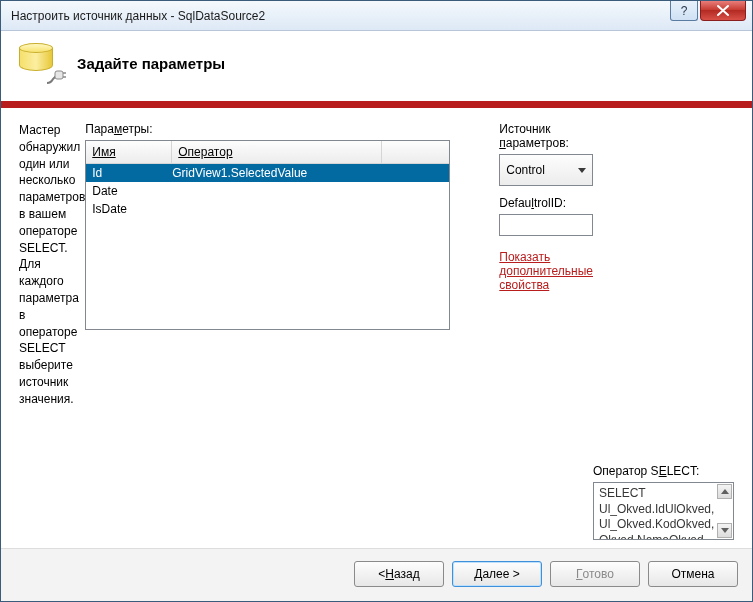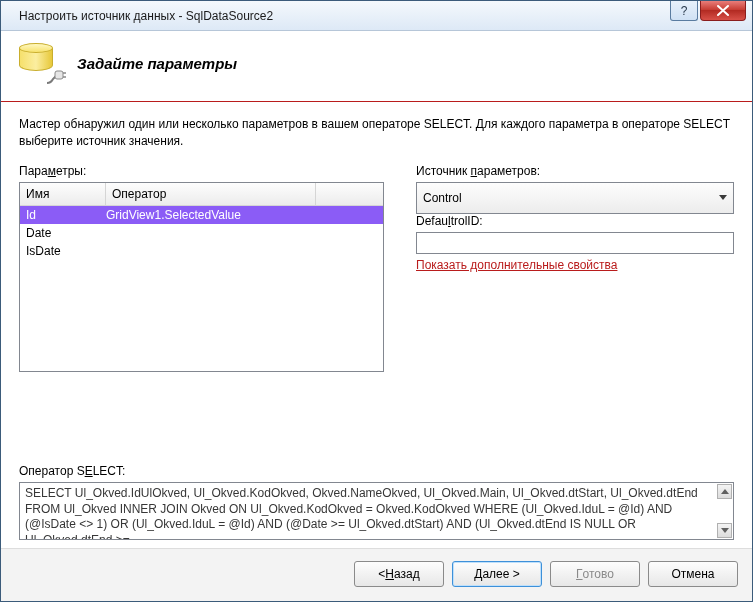--- a/index.html
+++ b/index.html
@@ -3,62 +3,62 @@
 <meta charset="utf-8">
 <style>
   * { box-sizing: border-box; }
   html, body { margin: 0; padding: 0; font-family: "Segoe UI", Tahoma, sans-serif; font-size: 12px; color: #000; background: #8aa5bd; }
   .window {
     width: 753px; height: 602px; background: #fff; border: 1px solid #3b5b7a; box-shadow: 0 0 0 1px rgba(255,255,255,0.4) inset;
     display: flex; flex-direction: column; position: relative;
   }
   .titlebar {
     height: 30px; background: linear-gradient(#f4f8fc, #dde9f6); border-bottom: 1px solid #b6c6d8;
-    display: flex; align-items: center; padding: 0 0 0 18px; position: relative;
+    display: flex; align-items: center; padding: 0 0 0 10px; position: relative;
   }
   .titlebar .title-text { color: #1a1a1a; font-size: 12px; }
   .title-controls { margin-left: auto; display: flex; align-items: flex-start; height: 100%; }
   .help-btn {
     width: 28px; height: 20px; margin-top: 0; border: 1px solid #5a7ca0; border-top: none;
     background: linear-gradient(#e8f1fb, #cfe1f4); display:flex; align-items:center; justify-content:center;
     font-size: 12px; color:#2a3b4d; border-radius: 0 0 3px 3px; margin-right: 2px;
   }
   .close-btn {
     width: 46px; height: 20px; margin-top: 0; border: 1px solid #8a1d1d; border-top: none;
     background: linear-gradient(#e97e7a, #c83e35 45%, #b02820 46%, #d85048);
     border-radius: 0 0 4px 4px; display:flex; align-items:center; justify-content:center; margin-right:6px;
   }
   .close-btn svg { display:block; }
   .content { flex: 1; display:flex; flex-direction: column; padding: 0; background:#fff; }
-  .header-block { display:flex; align-items:center; padding: 10px 24px 16px 16px; border-bottom: 1px solid #b91c1c; font-style: italic; }
+  .header-block { display:flex; align-items:center; padding: 10px 24px 16px 16px; border-bottom: 7px solid #b91c1c; }
   .header-icon { width:44px; height:44px; margin-right: 16px; position:relative; }
   .header-title { font-size: 15px; font-weight: bold; color:#000; }
-  .body { padding: 14px 18px 8px 18px; flex:1; display:flex; flex-direction: column; }
+  .body { padding: 14px 18px 8px 18px; flex:1; display:flex; }
   .instr { color:#000; line-height: 1.4; margin-bottom: 14px; }
-  .cols { display:flex; gap: 32px; align-items: flex-start; }
+  .cols { display:flex; gap: 49px; align-items: flex-start; }
   .left-col { width: 365px; }
   .right-col { flex:1; }
   .param-label { display:block; margin-bottom: 4px; }
   .underline { text-decoration: underline; }
   .param-table { border: 1px solid #828790; width:100%; height: 190px; background:#fff; }
   .pt-head { display:flex; background: linear-gradient(#fdfdfd,#ececec); border-bottom: 1px solid #d5d5d5; }
-  .pt-h { padding: 4px 6px; border-right: 1px solid #d5d5d5; font-size:12px; }
+  .pt-h { padding: 4px 6px; border-right: 1px solid #d5d5d5; font-size:12px;text-decoration:underline; }
   .pt-h.c1 { width: 86px; }
   .pt-h.c2 { width: 210px; }
   .pt-h.c3 { flex:1; border-right:none; }
   .pt-body { }
   .pt-row { display:flex; height:18px; align-items:center; padding: 0 6px; }
   .pt-row .c1 { width: 80px; }
   .pt-row .c2 { flex:1; }
-  .pt-row.selected { background:#8b5cf6; color:#fff;align-items:center; }
+  .pt-row.selected { background:#0369a1; color:#fff;align-items:center; }
   .field-label { display:block; margin: 0 0 4px 0; }
   .select-wrap { position:relative; width: 100%; }
   .select-box { width:100%; height:32px; border:1px solid #828790; background: linear-gradient(#fdfdfd,#ececec); display:flex; align-items:center; padding:0 6px; justify-content:space-between; }
   .select-box .caret { width:0;height:0;border-left:4px solid transparent;border-right:4px solid transparent;border-top:5px solid #393939; }
-  .field-row { }
+  .field-row { margin-bottom: 10px; }
   .textbox { width:100%; height:22px; border:1px solid #828790; background:#fff; padding:0 4px; }
   .linkish { color:#b91c1c; text-decoration: underline; cursor:pointer; display:inline-block; margin-top:4px; }
   .sql-area { margin-top: auto; }
   .sql-area .field-label { margin-top: 18px; }
   .sql-box { width:100%; height:58px; border:1px solid #828790; background:#fff; padding:3px 18px 3px 5px; font-size:12px; color:#373737; line-height:1.3; position:relative; overflow:hidden; }
   .sql-scroll-up, .sql-scroll-dn { position:absolute; right:1px; width:15px; height:15px; background:linear-gradient(#f4f4f4,#dcdcdc); border:1px solid #b0b0b0; display:flex; align-items:center; justify-content:center; }
   .sql-scroll-up { top:1px; }
   .sql-scroll-dn { bottom:1px; }
   .tri-up { width:0;height:0;border-left:4px solid transparent;border-right:4px solid transparent;border-bottom:5px solid #606060; }
   .tri-dn { width:0;height:0;border-left:4px solid transparent;border-right:4px solid transparent;border-top:5px solid #606060; }

